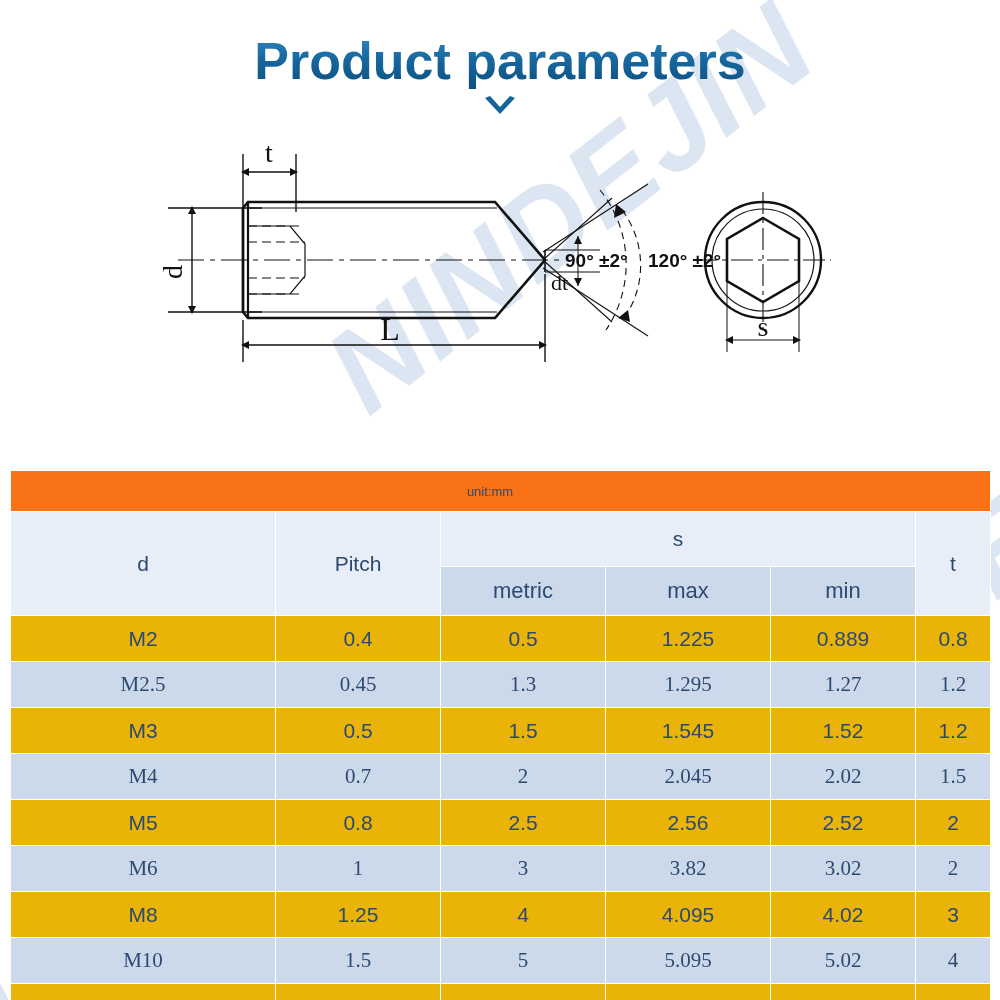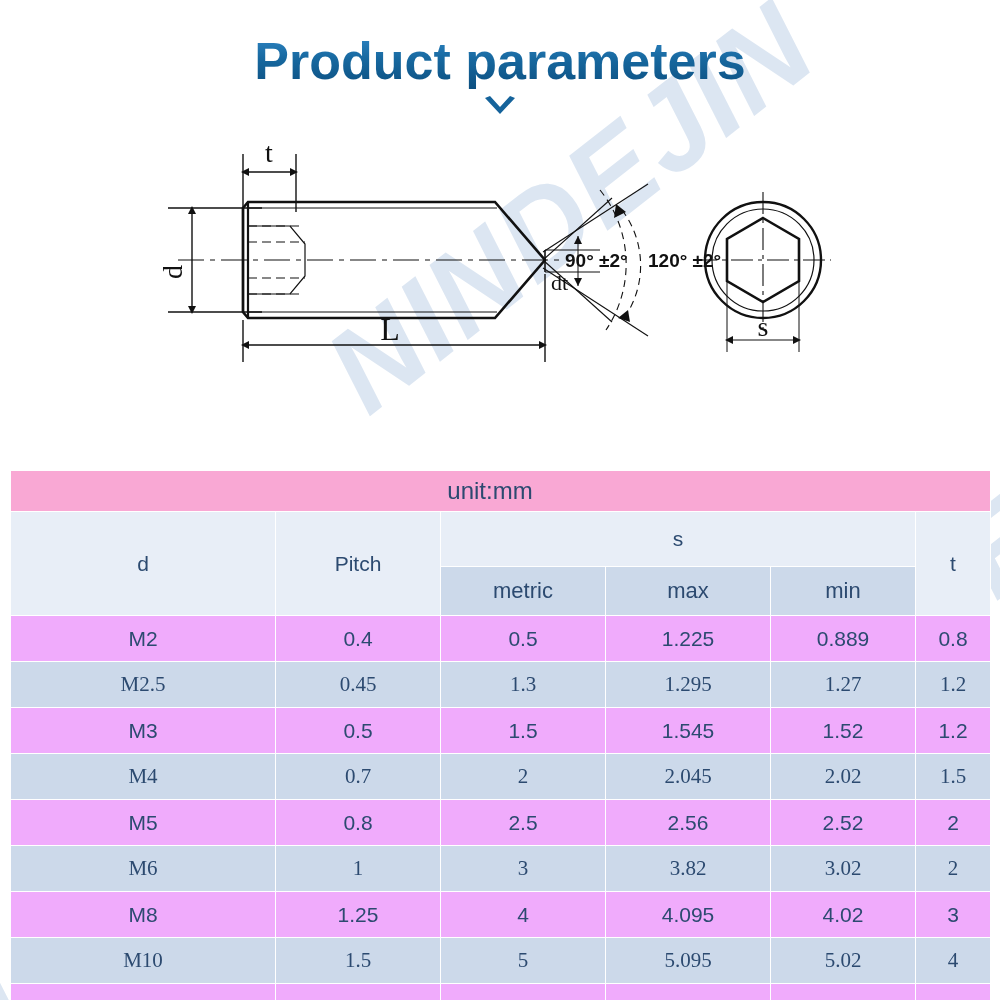--- a/index.html
+++ b/index.html
@@ -89,23 +89,23 @@
     table-layout: fixed;
   }
   table.spec td, table.spec th {
     border: 1px solid #ffffff;
     text-align: center;
     vertical-align: middle;
     font-weight: normal;
     color: #2c4a70;
   }
   .unit-row td {
-    background: #f9a8d4;
+    background: #f97316;
     height: 38px;
-    font-size: 24px;
+    font-size: 13px;
     text-align: right;
     padding-right: 22px;
     border: none;
   }
   .hdr-main td {
     background: #e8eef7;
     font-size: 21px;
     height: 52px;
   }
   .hdr-sub td {
@@ -114,21 +114,21 @@
     height: 46px;
   }
   .hdr-s {
     background: #e8eef7 !important;
     font-size: 21px;
   }
   tbody tr td {
     height: 43px;
     font-size: 21px;
   }
-  tbody tr.odd td  { background: #f0abfc; }
+  tbody tr.odd td  { background: #eab308; }
   tbody tr.even td { background: #ccd9ea; font-family: Liberation Serif, serif; }
 
   .col-d      { width: 265px; }
   .col-pitch  { width: 165px; }
   .col-metric { width: 165px; }
   .col-max    { width: 165px; }
   .col-min    { width: 145px; }
   .col-t      { width: 75px;  }
 </style>
 </head>

